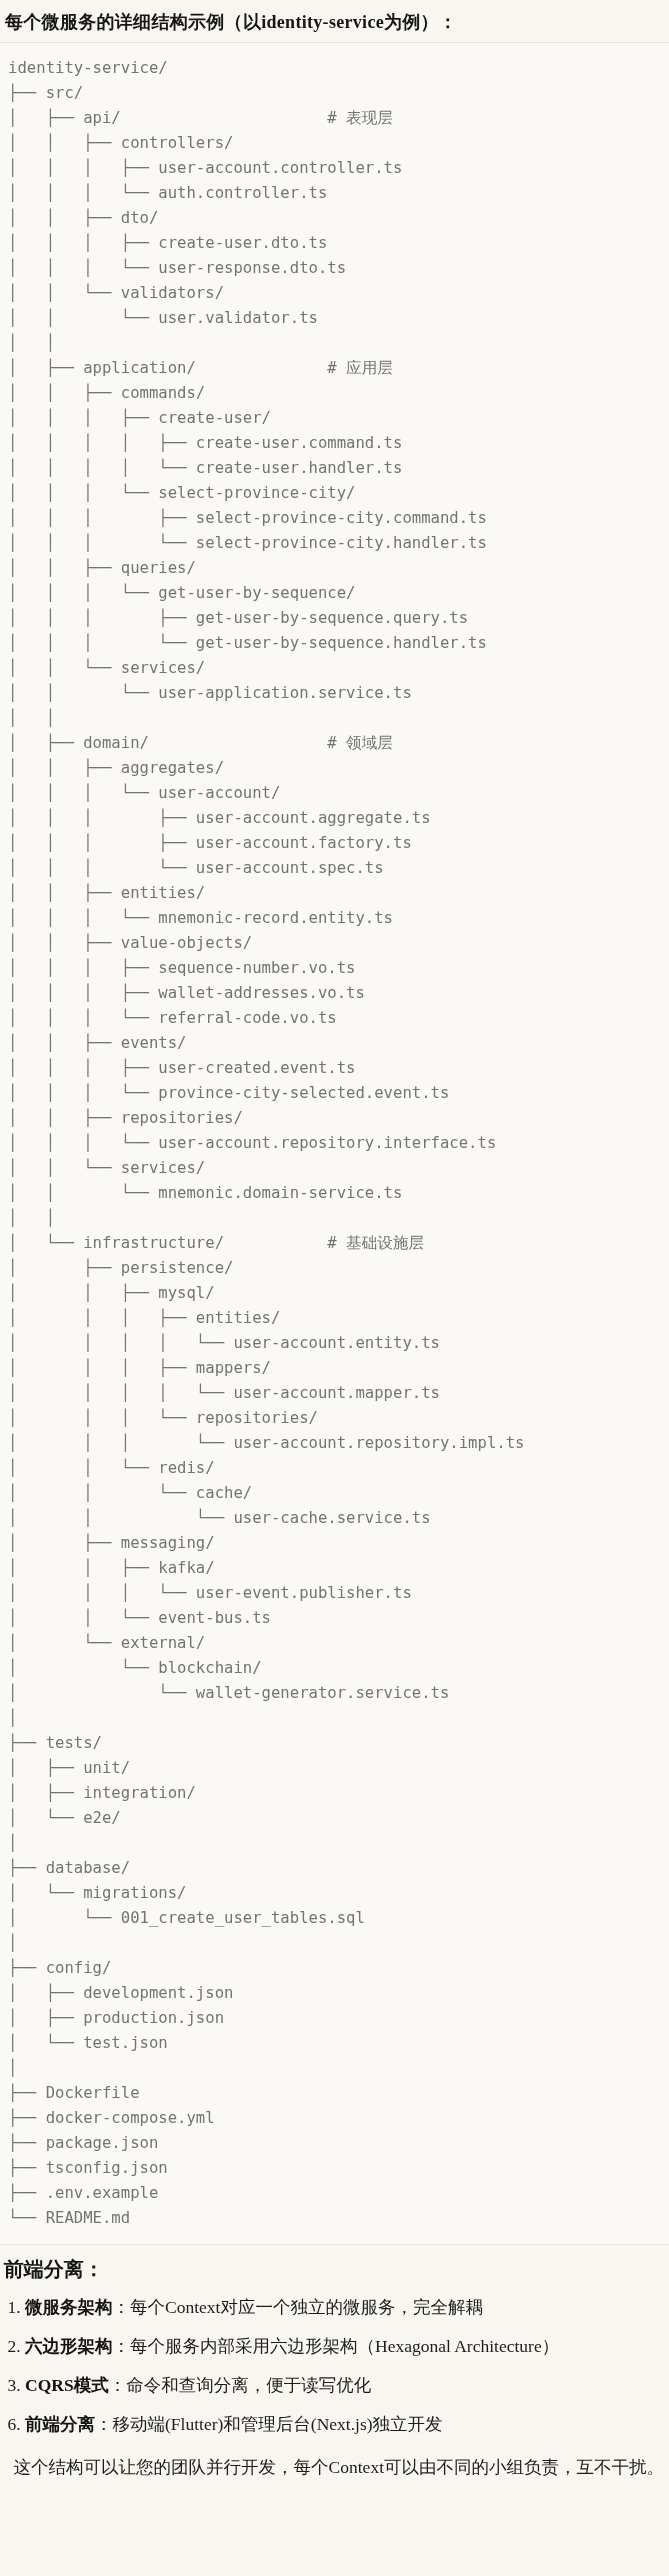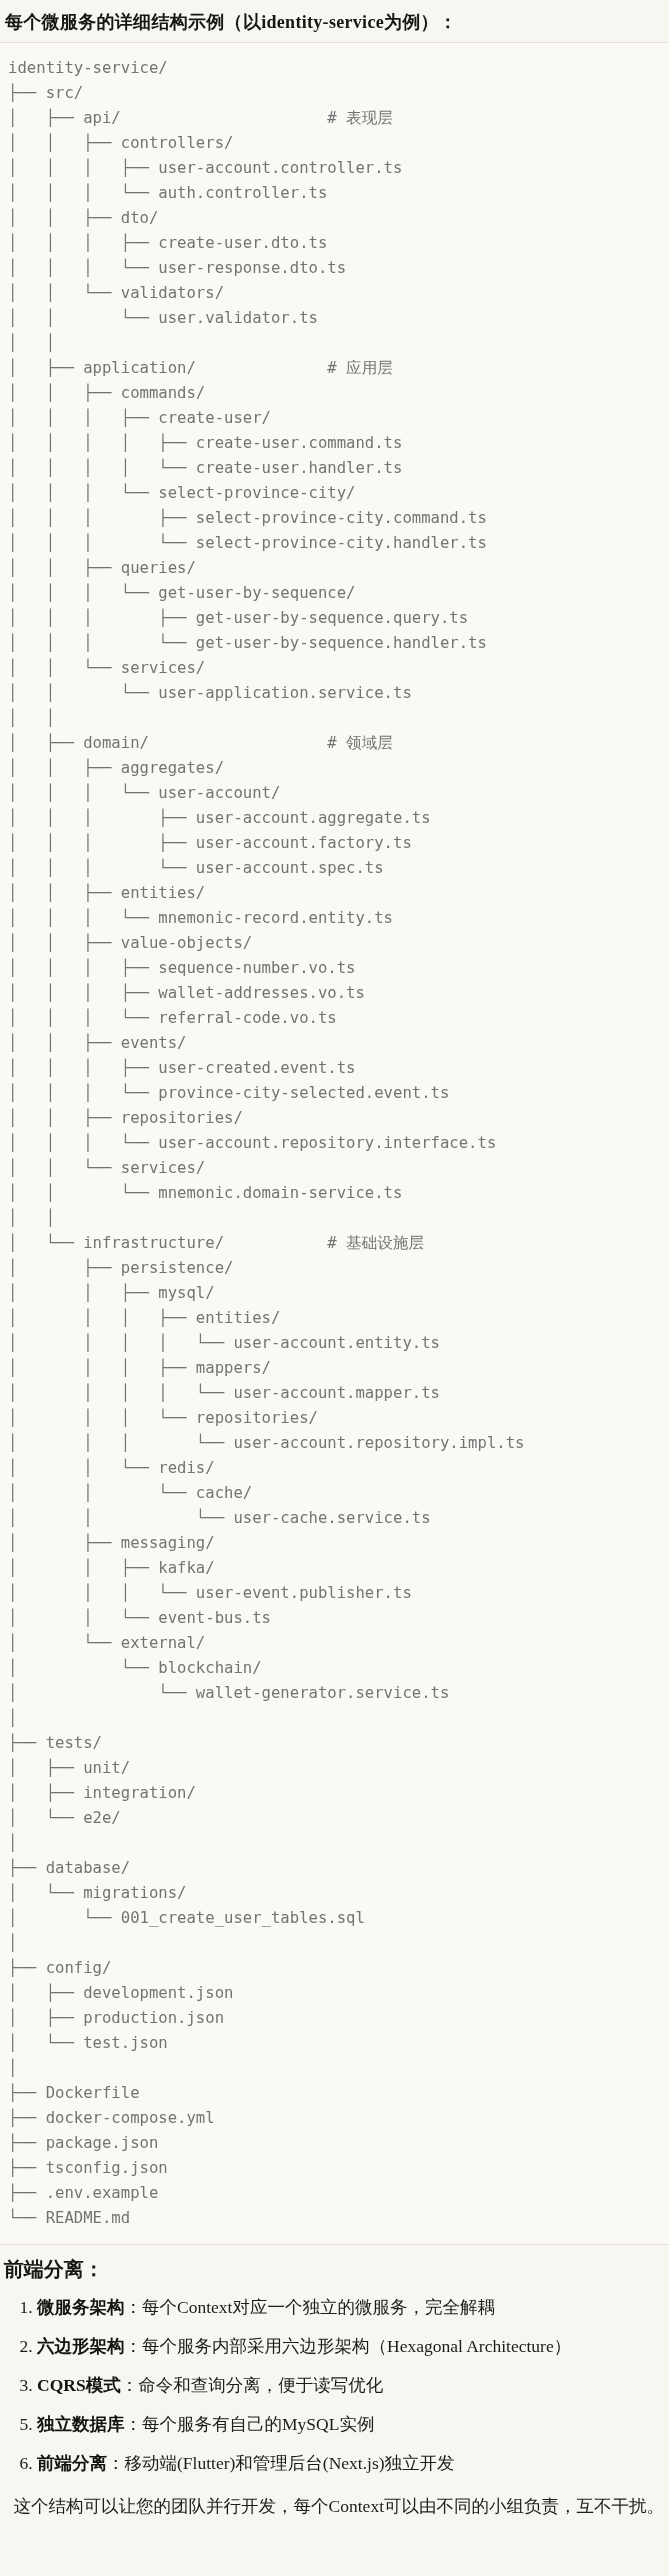--- a/index.html
+++ b/index.html
@@ -37,21 +37,21 @@
   }
 
   .notes { padding: 11.3px 5px 0 2.5px; }
   .notes-heading {
     font-family: "Liberation Serif", serif;
     font-weight: bold;
     font-size: 20px;
     color: #171613;
     margin: 0 0 12.5px 1.3px;
   }
-  .notes-list { list-style: none; margin: 12px; padding: 0 0 0 5px; }
+  .notes-list { list-style: none; margin: 0; padding: 0 0 0 5px; }
   .note-item {
     font-size: 17.5px;
     line-height: 1.3;
     margin: 0 0 16.3px 0;
     color: #1d1c19;
   }
   .note-num { margin-right: 4.4px; }
   .note-label { font-weight: bold; color: #141311; }
   .closing {
     font-size: 17.5px;
@@ -159,21 +159,20 @@
 └── README.md</pre>
   </div>
 
   <div class="notes">
     <div class="notes-heading">前端分离：</div>
 
     <ol class="notes-list" id="notes-list">
         <li class="note-item"><span class="note-num">1.</span><span class="note-label">微服务架构</span><span class="note-text">：每个Context对应一个独立的微服务，完全解耦</span></li>
         <li class="note-item"><span class="note-num">2.</span><span class="note-label">六边形架构</span><span class="note-text">：每个服务内部采用六边形架构（Hexagonal Architecture）</span></li>
         <li class="note-item"><span class="note-num">3.</span><span class="note-label">CQRS模式</span><span class="note-text">：命令和查询分离，便于读写优化</span></li>
-        <li class="note-item"><span class="note-num">5.</span><span class="note-label">独立数据库</span><span class="note-text">：每个服务有自己的MySQL实例</span></li>
         <li class="note-item"><span class="note-num">6.</span><span class="note-label">前端分离</span><span class="note-text">：移动端(Flutter)和管理后台(Next.js)独立开发</span></li>
       </ol>
 
     <p class="closing">这个结构可以让您的团队并行开发，每个Context可以由不同的小组负责，互不干扰。</p>
   </div>
 
 </div>
 
 
 </body></html>

